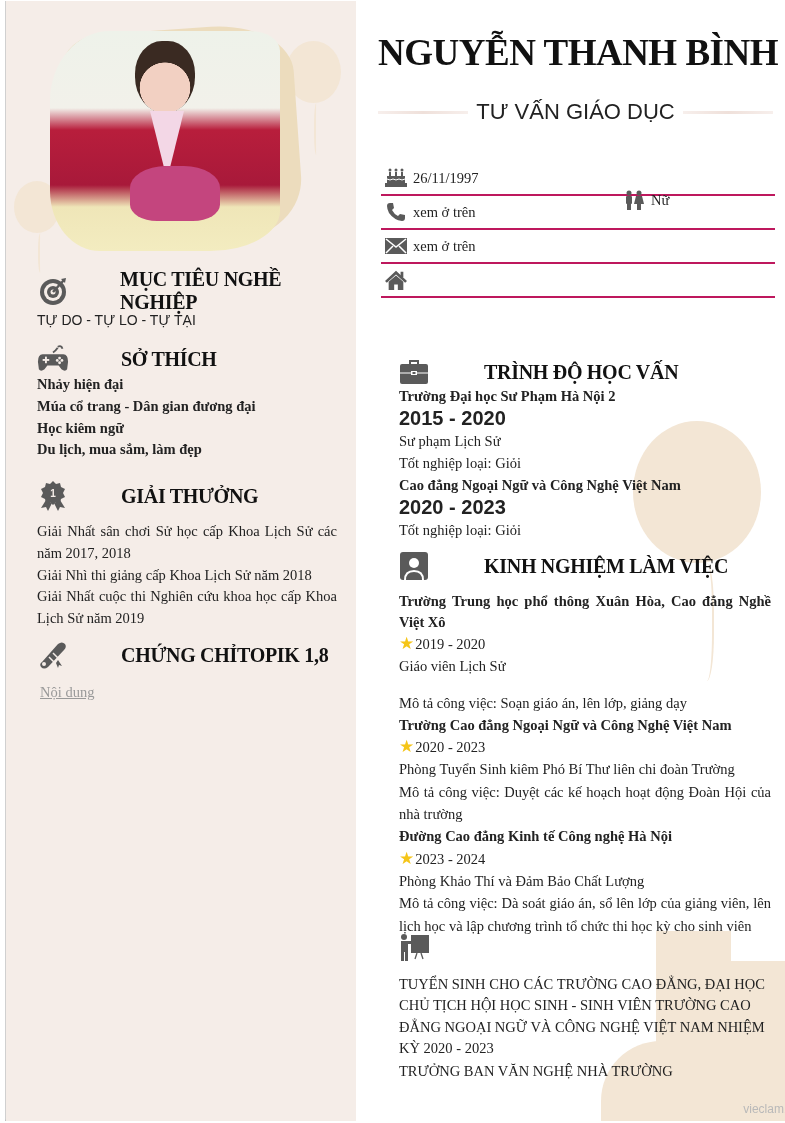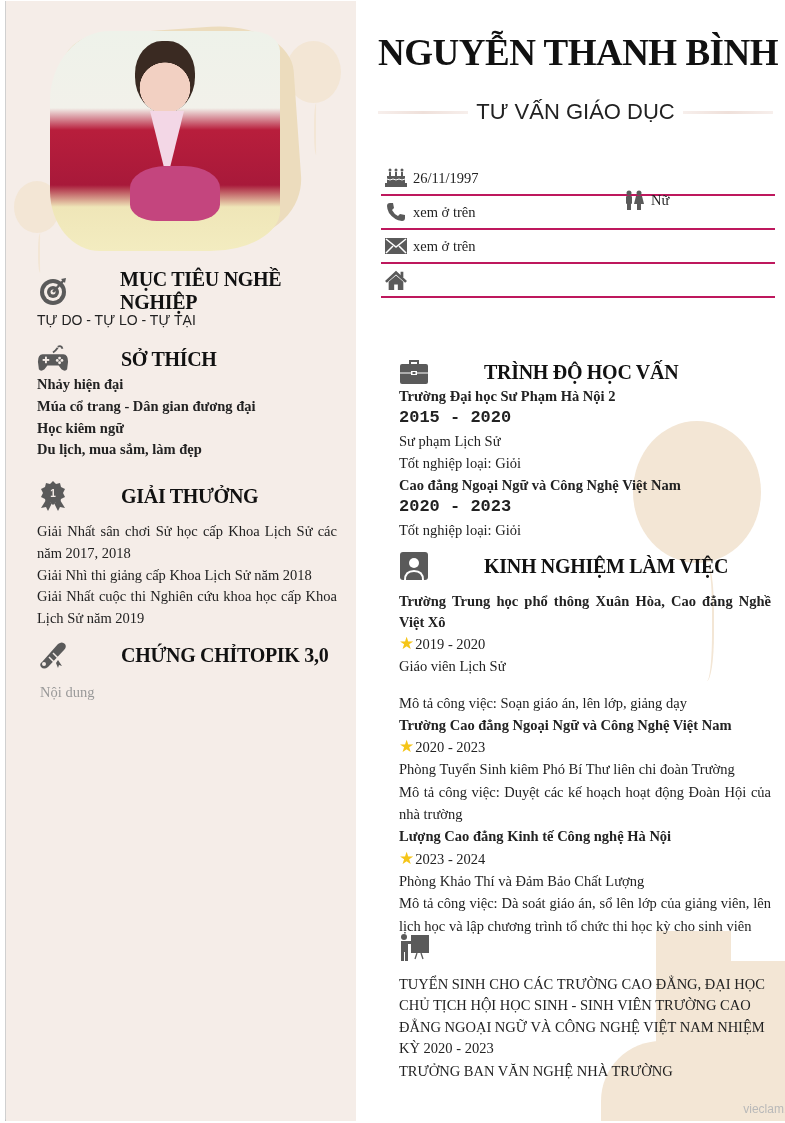--- a/index.html
+++ b/index.html
@@ -17,36 +17,36 @@
   .photo .head { position: absolute; left: 85px; top: 10px; width: 60px; height: 72px; border-radius: 45% 45% 50% 50%; background: radial-gradient(circle at 50% 65%, #f2d0c2 0 45%, #3a2a22 46%); }
   .photo .bow { position: absolute; left: 80px; top: 135px; width: 90px; height: 55px; background: #c4457e; border-radius: 40% 40% 30% 30%; }
   .photo .collar { position: absolute; left: 100px; top: 80px; width: 34px; height: 55px; background: #f3d7e6; clip-path: polygon(0 0, 100% 0, 60% 100%, 40% 100%); }
 
   .sec-head { position: absolute; display: flex; align-items: center; gap: 40px; }
   .sec-head .ico { width: 32px; height: 32px; display: inline-flex; align-items: center; justify-content: center; margin-right: 12px; }
   .sec-head .ttl { font-family: "Liberation Serif", serif; font-weight: bold; font-size: 20px; color: #111; letter-spacing: -0.3px; }
 
   .left-text { position: absolute; left: 31px; font-size: 14.5px; line-height: 21.8px; color: #222; width: 300px; text-align: justify; }
   .sans { font-family: "Liberation Sans", sans-serif; font-size: 14px; }
-  .placeholder { color: #999; }
+  .placeholder { color: #999; text-decoration: underline; }
 
   .name { position: absolute; left: 22px; top: 30px; width: 400px; text-align: center; font-family: "Liberation Serif", serif; font-weight: bold; font-size: 37px; color: #111; letter-spacing: -0.5px; }
   .role-wrap { position: absolute; left: 22px; top: 96px; width: 395px; height: 30px; display: flex; align-items: center; }
   .role-line { flex: 1; height: 3px; background: linear-gradient(90deg, #f7efec, #efe0da, #f7efec); }
   .role { padding: 0 8px; font-family: "Liberation Sans", sans-serif; font-size: 22px; color: #222; }
 
   .contact { position: absolute; left: 25px; width: 394px; }
   .crow { height: 34px; display: flex; align-items: center; border-bottom: 2px solid #be185d; font-size: 14.5px; color: #222; position: relative; }
   .crow .ci { width: 22px; height: 22px; margin-right: 6px; margin-left: 4px; display: inline-flex; align-items: center; justify-content: center; }
   .crow .gender { position: absolute; left: 238px; display: flex; align-items: center; margin-top: 44px; }
 
   .rtext { position: absolute; left: 43px; width: 372px; font-size: 14.5px; color: #222; text-align: justify; }
   .rtext .l { line-height: 22.3px; }
   .b { font-weight: bold; }
-  .yr { font-family: Liberation Mono, monospace; font-weight: bold; font-size: 17px; }
+  .yr { font-family: Liberation Sans, sans-serif; font-weight: bold; font-size: 20px; }
   .star { color: #f5c518; font-size: 17px; margin-right: 1px; }
 
   .watermark { position: absolute; right: 0px; top: 1101px; font-family: "Liberation Sans", sans-serif; font-size: 12px; color: #b9b9b9; }
   .building { position: absolute; background: #f3e6d5; }
 </style>
 </head>
 <body>
 
 <div class="page">
 
@@ -121,21 +121,21 @@
     <div class="sec-head" style="left:31px;top:638px;">
       <span class="ico">
         <svg width="30" height="30" viewBox="0 0 30 30">
             <path d="M4 22 L20 4 Q24 1 27 4 Q29 7 26 10 L10 27 Q6 30 3 27 Q1 24 4 22 Z" fill="#5a5a5a"></path>
             <circle cx="6" cy="24" r="2" fill="#f5ede8"></circle>
             <line x1="11" y1="17" x2="16" y2="22" stroke="#f5ede8" stroke-width="1.5"></line>
             <line x1="15" y1="13" x2="20" y2="18" stroke="#f5ede8" stroke-width="1.5"></line>
             <polygon points="20,20 24,26 21,25 20,28 18,23" fill="#5a5a5a"></polygon>
           </svg>
       </span>
-      <span class="ttl">CHỨNG CHỈTOPIK 3,0</span>
+      <span class="ttl">CHỨNG CHỈTOPIK 1,8</span>
     </div>
     <div class="left-text placeholder" style="top:681px;left:34px;">Nội dung</div>
   </div>
 
   <div class="right">
 
     <div class="balloon" style="left:277px;top:420px;width:128px;height:142px;"></div>
     <div class="string" style="left:340px;top:562px;width:18px;height:118px;border-left:none;border-right:2px solid #f3e6d5;"></div>
     <div class="building" style="left:300px;top:930px;width:75px;height:190px;"></div>
     <div class="building" style="left:375px;top:960px;width:55px;height:160px;"></div>
@@ -251,21 +251,21 @@
         <div class="l">Giáo viên Lịch Sử</div>
         <div class="l" style="margin-top:14px;">Mô tả công việc: Soạn giáo án, lên lớp, giảng dạy</div>
       </div>
       <div>
         <div class="l b">Trường Cao đẳng Ngoại Ngữ và Công Nghệ Việt Nam</div>
         <div class="l"><span class="star">★</span><span>2020 - 2023</span></div>
         <div class="l">Phòng Tuyển Sinh kiêm Phó Bí Thư liên chi đoàn Trường</div>
         <div class="l">Mô tả công việc: Duyệt các kế hoạch hoạt động Đoàn Hội của nhà trường</div>
       </div>
       <div>
-        <div class="l b">Lượng Cao đẳng Kinh tế Công nghệ Hà Nội</div>
+        <div class="l b">Đường Cao đẳng Kinh tế Công nghệ Hà Nội</div>
         <div class="l"><span class="star">★</span><span>2023 - 2024</span></div>
         <div class="l">Phòng Khảo Thí và Đảm Bảo Chất Lượng</div>
         <div class="l">Mô tả công việc: Dà soát giáo án, sổ lên lớp của giảng viên, lên lịch học và lập chương trình tổ chức thi học kỳ cho sinh viên</div>
       </div>
     </div>
 
     <div class="sec-head" style="left:42px;top:930px;">
       <span class="ico" style="margin-right:14px;">
         <svg width="30" height="28" viewBox="0 0 30 28">
             <rect x="12" y="2" width="18" height="18" fill="#5a5a5a"></rect>

